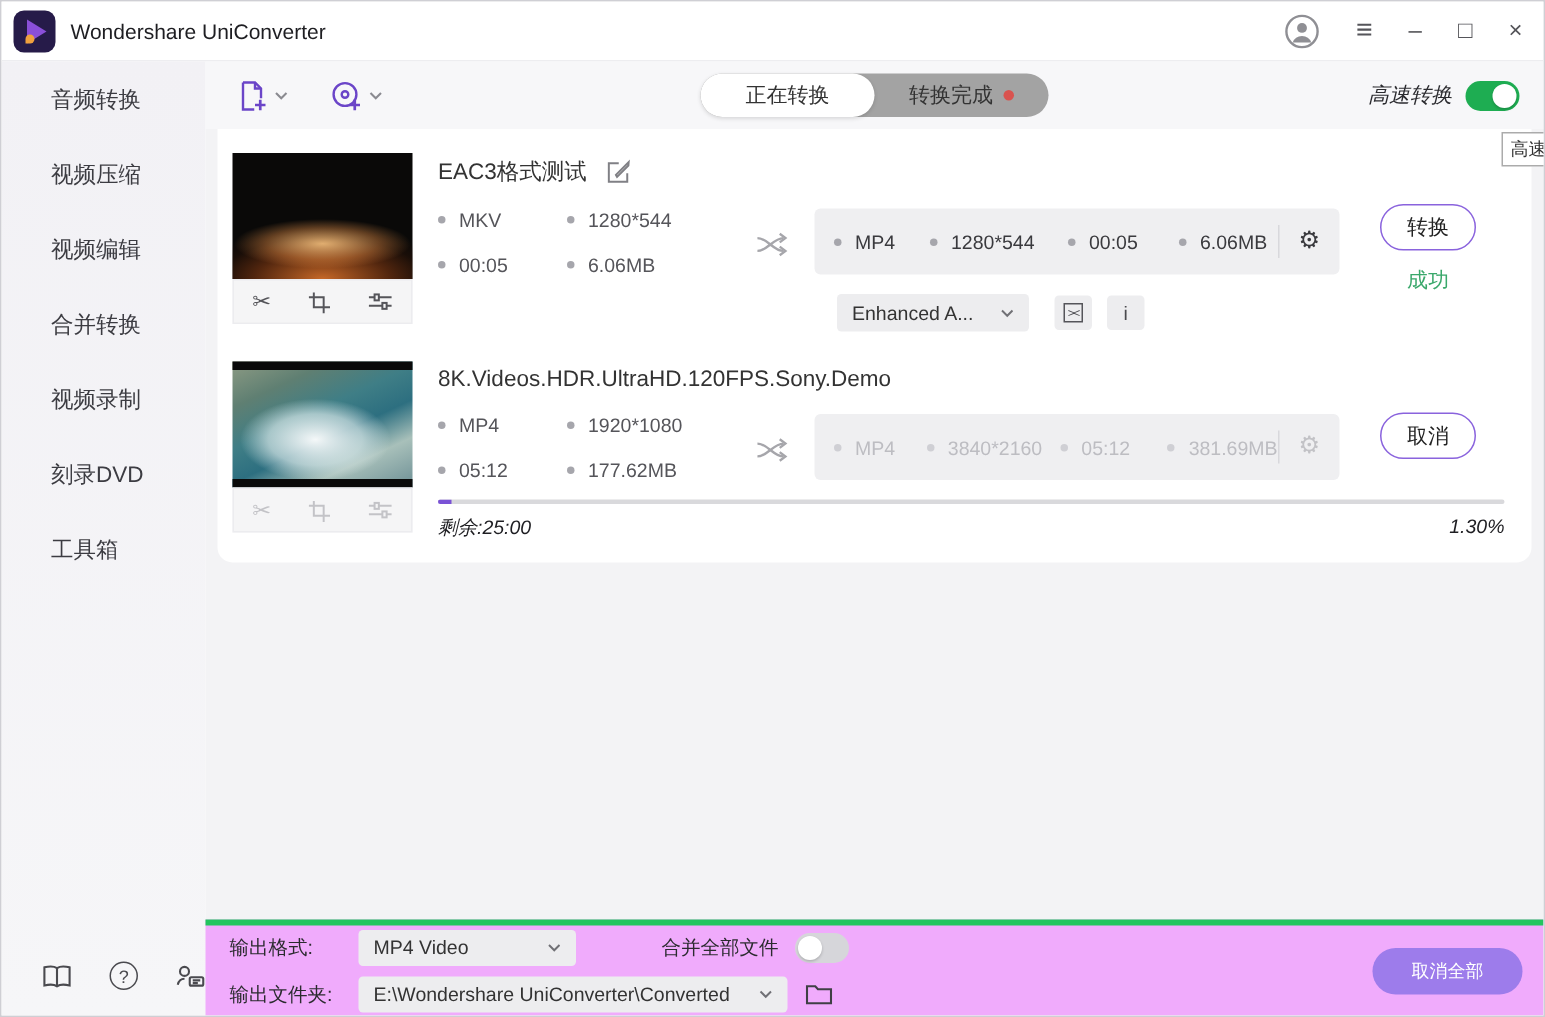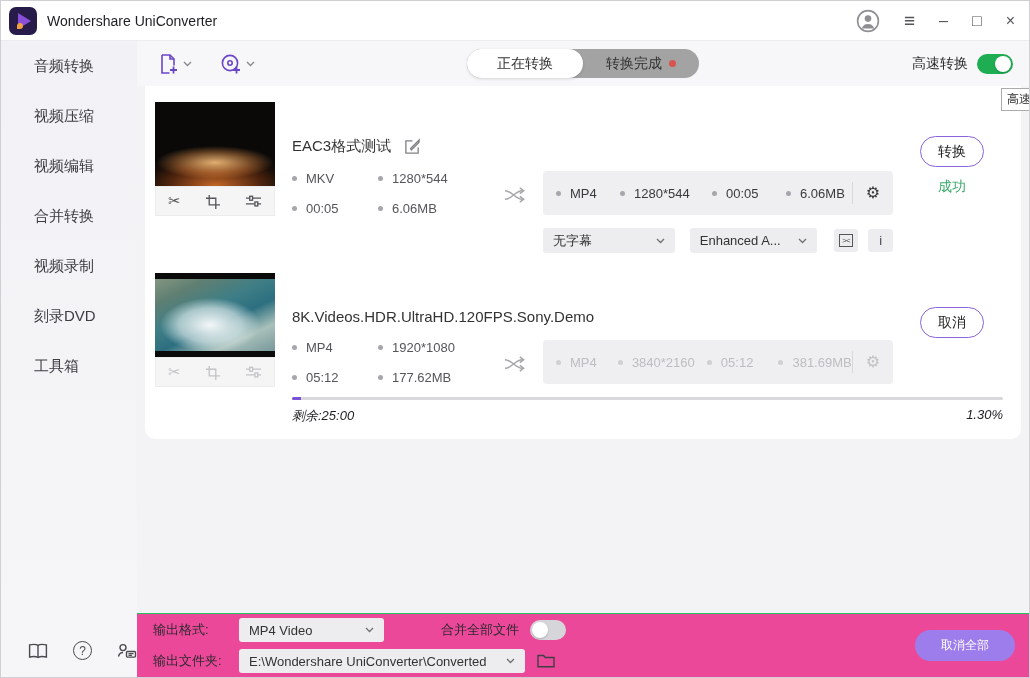--- a/index.html
+++ b/index.html
@@ -38,21 +38,21 @@
   
   .toolbar { height:45px; background:#f7f7f9; display:flex; align-items:center; padding:0 16px 0 20px; position:relative; }
   .tool-btn { display:flex; align-items:center; gap:4px; margin-right:28px; color:#6b45c8; }
   .chev { color:#8a8a90; }
   .tabs { position:absolute; left:50%; transform:translateX(-50%); width:232px; height:29px;
           background:#a3a3a3; border-radius:15px; display:flex; align-items:flex-end; }
   .tab { flex:1; height:29px; border-radius:15px; display:flex; align-items:center; justify-content:center;
          gap:7px; font-size:14px; color:#333; }
   .tab.active { background:#fff; box-shadow:0 1px 3px rgba(0,0,0,.14); }
   .red-dot { width:7px; height:7px; border-radius:50%; background:#d9534f; }
-  .speed { margin-left:auto; display:flex; align-items:center; gap:9px; font-size:14px; color:#2b2b2f; }
+  .speed { margin-left:auto; display:flex; align-items:center; gap:9px; font-size:14px; color:#2b2b2f;font-style:italic; }
   .toggle { width:36px; height:20px; border-radius:10px; position:relative; }
   .toggle::after { content:""; position:absolute; width:16px; height:16px; border-radius:50%;
                    background:#fff; top:2px; box-shadow:0 1px 2px rgba(0,0,0,.2); }
   .toggle.on { background:#1ead52; } .toggle.on::after { right:2px; }
   .toggle.off { background:#d6d6da; } .toggle.off::after { left:2px; }
   .edge-tooltip { position:absolute; top:47px; right:-8px; background:#fff; border:1px solid #ababab;
                   font-size:12px; color:#333; padding:2px 5px; white-space:nowrap; z-index:6; }
 
   
   .card { margin:0 8px; background:#fff; border-radius:0 0 10px 10px; padding:2px 6px 14px 10px; }
@@ -65,21 +65,21 @@
       #0a0908; }
   .thumb.falls { background:
       linear-gradient(180deg,#0a0a0a 0 7%, transparent 7% 93%, #0a0a0a 93% 100%),
       radial-gradient(58% 45% at 46% 62%, rgba(255,255,255,.95), rgba(225,238,238,.65) 45%, transparent 72%),
       linear-gradient(155deg,#8d9b84 0%, #5f7f72 22%, #3f7e86 42%, #2d6f80 58%, #a8c0ba 76%, #6d8f95 100%); }
   .thumb-tools { height:30px; background:#f5f5f6; border:1px solid #ececef; display:flex;
                  align-items:center; justify-content:space-around; color:#55555a; font-size:15px; }
   .thumb-tools.disabled { color:#c3c3c7; }
   .row-body { flex:1; margin-left:17px; display:flex; flex-direction:column; padding-right:4px; }
   .row-flex { display:flex; }
-  .info-col { flex:1;margin-top:32px; }
+  .info-col { flex:1; }
   .row-head { display:flex; align-items:center; gap:13px; font-size:15px; color:#333; margin-top:3px; }
   .edit-ic { color:#808085; }
   .meta-zone { display:flex; align-items:flex-start; margin-top:15px; }
   .meta-grid { display:grid; grid-template-columns:86px 122px; row-gap:15px; font-size:13px; color:#55555a; }
   .meta-item { display:flex; align-items:center; }
   .dot { width:5px; height:5px; border-radius:50%; background:#a6a6ac; margin-right:9px; flex:0 0 auto; }
   .disabled .dot { background:#cfcfd4; }
   .shuffle-ic { color:#a6a6ab; margin:15px 16px 0 4px; }
   .target-stack { width:350px; }
   .target-chip { height:44px; background:#efeff1; border-radius:4px; display:flex; align-items:center;
@@ -102,21 +102,21 @@
   .pill-btn { display:inline-block; min-width:64px; height:31px; line-height:28px; border:1.5px solid #8a63dd;
               border-radius:16px; background:#fff; font-size:14px; color:#222; padding:0 12px; }
   .status-success { margin-top:11px; color:#3aa86b; font-size:14px; }
   .progress-zone { margin-top:12px; padding-right:8px;font-style:italic; }
   .progress-track { height:3px; background:#d9d9dc; border-radius:2px; position:relative; overflow:hidden; }
   .progress-fill { position:absolute; left:0; top:0; bottom:0; background:#7a52d6; }
   .progress-info { display:flex; justify-content:space-between; margin-top:7px; font-size:13px; color:#1e1e22; }
 
   
   .spacer { flex:1; }
-  .footerbar { height:64px; background:#ec4899; border-top:1px solid #22c55e; display:flex;
+  .footerbar { height:64px; background:#f0abfc; border-top:4px solid #22c55e; display:flex;
                align-items:center; padding:0 14px 0 16px; }
   .out-grid { display:grid; grid-template-columns:86px auto; row-gap:7px; align-items:center;
               font-size:13px; color:#2b2b2f; }
   .fmt-line { display:flex; align-items:center; }
   .sel-format { width:145px; height:24px; }
   .merge-label { margin-left:57px; }
   .merge-toggle { margin-left:11px; }
   .path-line { display:flex; align-items:center; }
   .sel-path { width:286px; height:24px; }
   .folder-btn { margin-left:12px; color:#3f3f44; display:flex; align-items:center; }
@@ -315,26 +315,20 @@
                           <span>00:05</span>
                         </span>
                       <span class="meta-item">
                           <span class="dot"></span>
                           <span>6.06MB</span>
                         </span>
                       <span class="chip-sep"></span>
                       <span class="gear">⚙</span>
                     </div>
                     <div class="sub-row">
-                      <div class="select sel-subtitle">
-                        <span>无字幕</span>
-                        <svg width="9" height="6" viewBox="0 0 9 6" fill="none" stroke="#707075" stroke-width="1.3">
-                            <path d="M1 1l3.5 3.5L8 1"></path>
-                          </svg>
-                      </div>
                       <div class="select sel-enhance">
                         <span>Enhanced A...</span>
                         <svg width="9" height="6" viewBox="0 0 9 6" fill="none" stroke="#707075" stroke-width="1.3">
                             <path d="M1 1l3.5 3.5L8 1"></path>
                           </svg>
                       </div>
                       <span class="mini-btn first">
                           <span class="rx">&gt;&lt;</span>
                         </span>
                       <span class="mini-btn">

